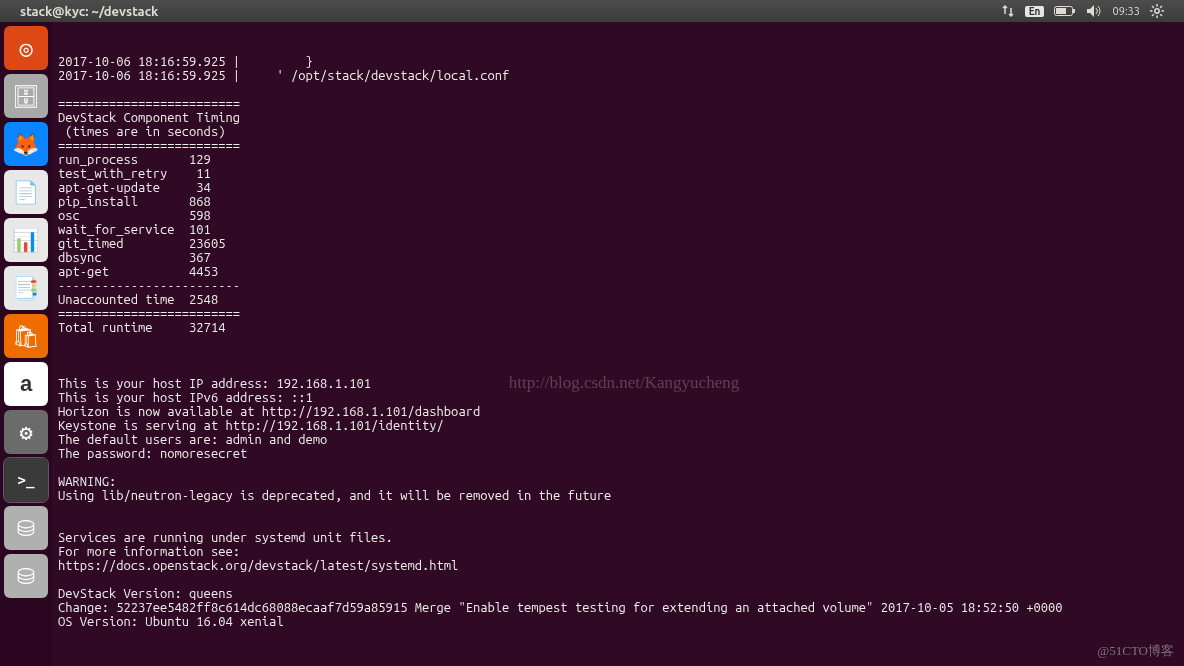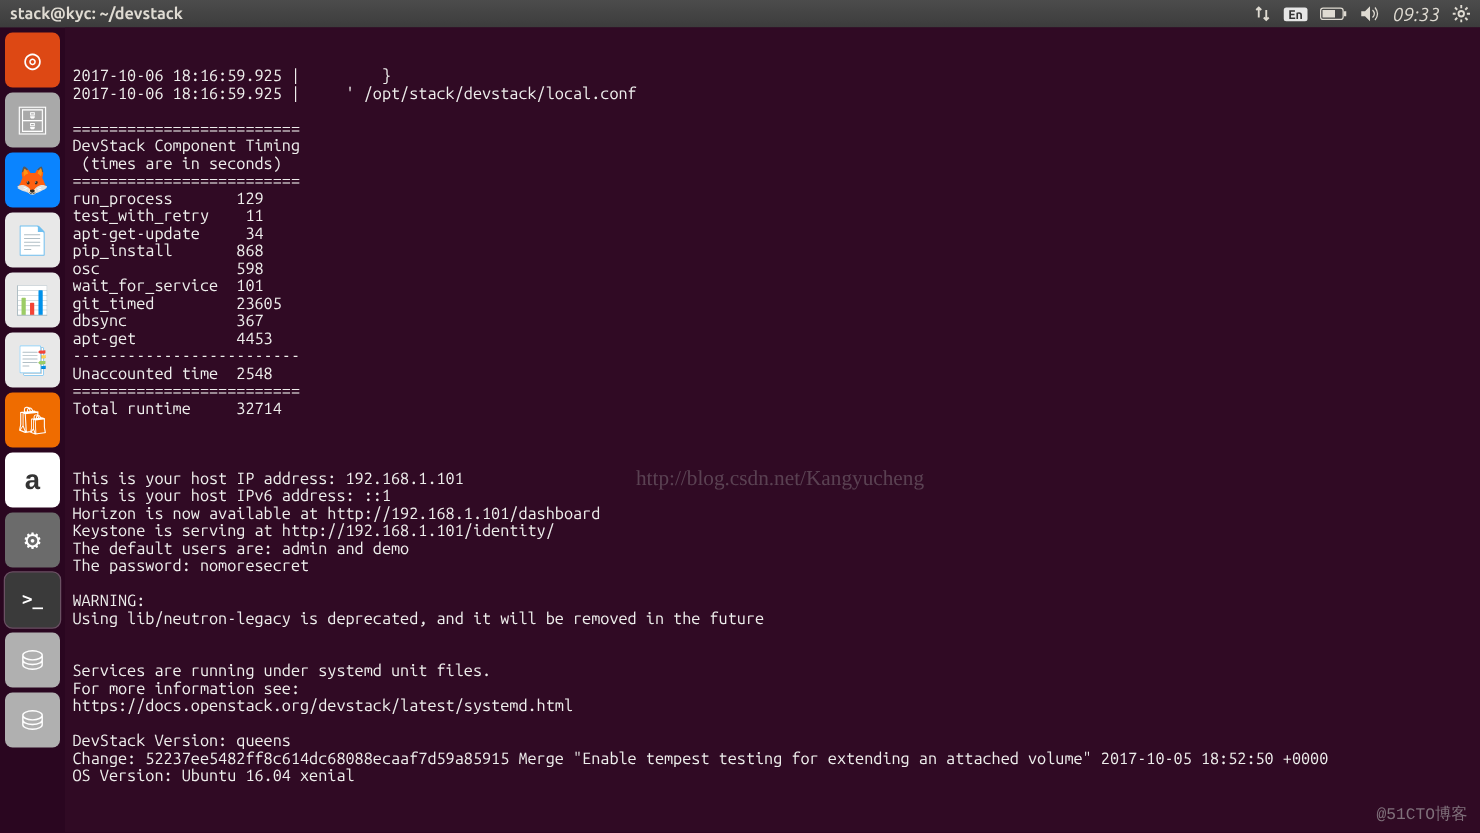--- a/index.html
+++ b/index.html
@@ -12,21 +12,21 @@
     position: relative;
   }
   .topbar {
     height: 22px;
     background: linear-gradient(to bottom, #4c4c4c, #3c3c3c);
     color: #dfdbd2;
     display: flex;
     align-items: center;
     font-family: Ubuntu, sans-serif;
     font-size: 13px;
-    padding: 0 8px;
+    padding: 0 20px;
   }
   .topbar .title { font-weight: bold; }
   .topbar .spacer { flex: 1; }
   .topbar .ind { margin-left: 10px; display: inline-flex; align-items: center; }
   .ind svg { display:block; }
   .lang { background:#e6e6e6; color:#333; border-radius:2px; padding:0 4px; font-size:10px; font-weight:bold; }
   .launcher {
     position: absolute;
     top: 22px;
     left: 0;
@@ -73,21 +73,21 @@
     color: rgba(170,170,170,0.35);
     font-family: serif;
     font-size: 17px;
     pointer-events: none;
   }
   .corner-wm {
     position: absolute;
     right: 10px;
     bottom: 6px;
     color: rgba(180,180,180,0.6);
-    font-family: Liberation Mono, monospace;
+    font-family: Liberation Serif, serif;
     font-size: 13px;
     pointer-events: none;
   }
 </style>
 </head>
 <body>
 
 <div class="topbar">
   <span class="title">stack@kyc: ~/devstack</span>
   <span class="spacer"></span>
@@ -103,21 +103,21 @@
         <rect x="19" y="4" width="2" height="4" fill="#dfdbd2"></rect>
         <rect x="2" y="3" width="10" height="6" fill="#dfdbd2"></rect>
       </svg>
   </span>
   <span class="ind">
     <svg width="16" height="14" viewBox="0 0 16 14">
         <path d="M1 5 h3 l4 -4 v12 l-4 -4 h-3 z" fill="#dfdbd2"></path>
         <path d="M10 4 Q13 7 10 10 M12 2 Q16 7 12 12" stroke="#dfdbd2" fill="none" stroke-width="1"></path>
       </svg>
   </span>
-  <span class="ind" style="font-size:15px;font-style:italic;">09:33</span>
+  <span class="ind" style="font-size:11px;">09:33</span>
   <span class="ind">
     <svg width="14" height="14" viewBox="0 0 14 14">
         <circle cx="7" cy="7" r="2.2" fill="none" stroke="#dfdbd2" stroke-width="1.5"></circle>
         <g stroke="#dfdbd2" stroke-width="1.5">
           <line x1="7" y1="0" x2="7" y2="2.5"></line>
           <line x1="7" y1="11.5" x2="7" y2="14"></line>
           <line x1="0" y1="7" x2="2.5" y2="7"></line>
           <line x1="11.5" y1="7" x2="14" y2="7"></line>
           <line x1="2" y1="2" x2="3.8" y2="3.8"></line>
           <line x1="10.2" y1="10.2" x2="12" y2="12"></line>

